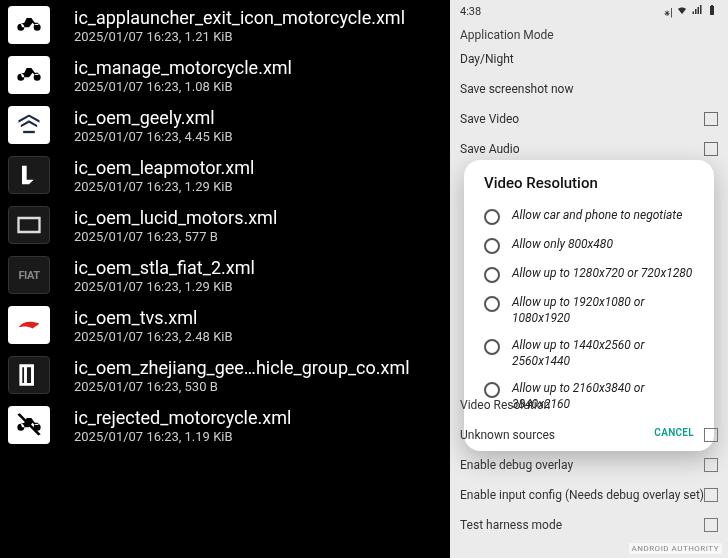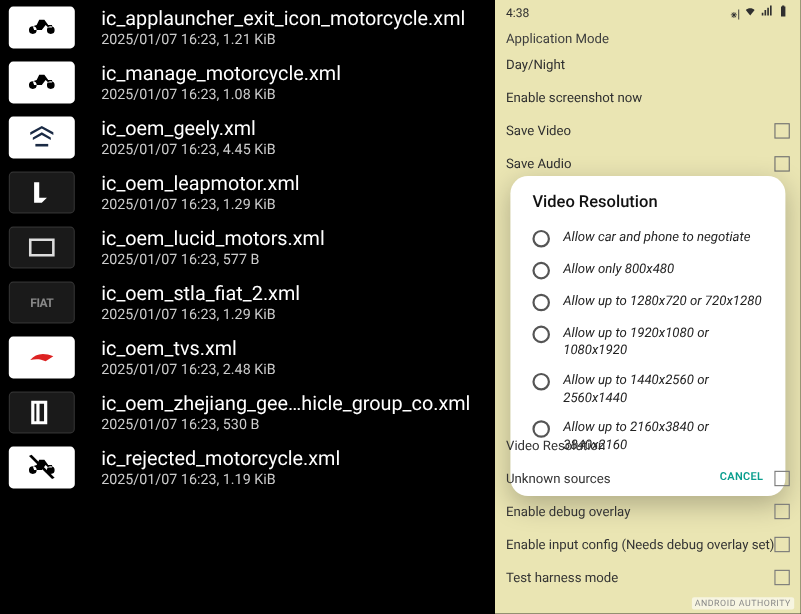--- a/index.html
+++ b/index.html
@@ -1,32 +1,32 @@
 <!DOCTYPE html>
 <html><head>
   <meta charset="utf-8">
   <style>
     * { margin: 0; padding: 0; box-sizing: border-box; font-family: -apple-system, Roboto, Arial, sans-serif; }
     body { width: 728px; height: 558px; display: flex; overflow: hidden; background: #000; }
 
     
     .file-list { width: 450px; height: 100%; background: #000; color: #fff; overflow: hidden; }
     .file-item { display: flex; align-items: center; padding: 6px 8px; gap: 24px; }
-    .file-icon { width: 60px; height: 38px; border-radius: 4px; flex: none; display: flex; align-items: center; justify-content: center; font-size: 14px; }
+    .file-icon { width: 42px; height: 38px; border-radius: 4px; flex: none; display: flex; align-items: center; justify-content: center; font-size: 14px; }
     .file-icon svg { width: 28px; height: 28px; }
     .file-info { display: flex; flex-direction: column; gap: 1px; min-width: 0; }
     .file-name { font-size: 18px; font-weight: 400; white-space: nowrap; overflow: hidden; text-overflow: ellipsis; color: #fff; }
     .file-meta { font-size: 13px; color: #ccc; }
 
     
     .bg-white { background:#fff; color:#000; }
     .bg-dark  { background:#1a1a1a; color:#fff; border:1px solid #333; }
 
     
-    .phone { flex: 1; height: 100%; background: #fef9c3; color: #333; position: relative; font-size: 12px; overflow: hidden; }
+    .phone { flex: 1; height: 100%; background: #ffffff; color: #333; position: relative; font-size: 12px; overflow: hidden; }
     .statusbar { height: 22px; display:flex; align-items:center; justify-content:space-between; padding: 0 10px; font-size: 11px; color:#333; }
     .statusbar-right { display:flex; gap:3px; align-items:center; }
     .section-title { padding: 6px 10px 2px; font-size: 12px; color:#444; }
     .setting-row { display:flex; align-items:flex-end; justify-content:space-between; padding: 8px 10px; font-size: 12px; color:#333; }
     .checkbox { width:14px; height:14px; border:1.5px solid #777; background:transparent; }
     .scrim { position:absolute; inset:0; background: rgba(0,0,0,0.08); }
     
     .dialog { position:absolute; left:14px; right:14px; top:160px; background:#fff; border-radius:16px; padding: 14px 10px 8px; box-shadow: 0 8px 24px rgba(0,0,0,0.25); }
     .dialog-title { font-size: 15px; font-weight: 500; padding: 0 10px 10px; color:#111; }
     .radio-row { display:flex; align-items:flex-start; gap:12px; padding: 6px 10px; font-size: 12px; color:#222; line-height:1.3;font-style:italic; }
@@ -167,21 +167,21 @@
       </span>
     </span>
   </div>
 
   <div class="section-title">Application Mode</div>
   <div id="settings-top">
       <div class="setting-row">
         <span>Day/Night</span>
       </div>
       <div class="setting-row">
-        <span>Enable screenshot now</span>
+        <span>Save screenshot now</span>
       </div>
       <div class="setting-row">
         <span>Save Video</span>
         <span class="checkbox"></span>
       </div>
       <div class="setting-row">
         <span>Save Audio</span>
         <span class="checkbox"></span>
       </div>
     </div>

